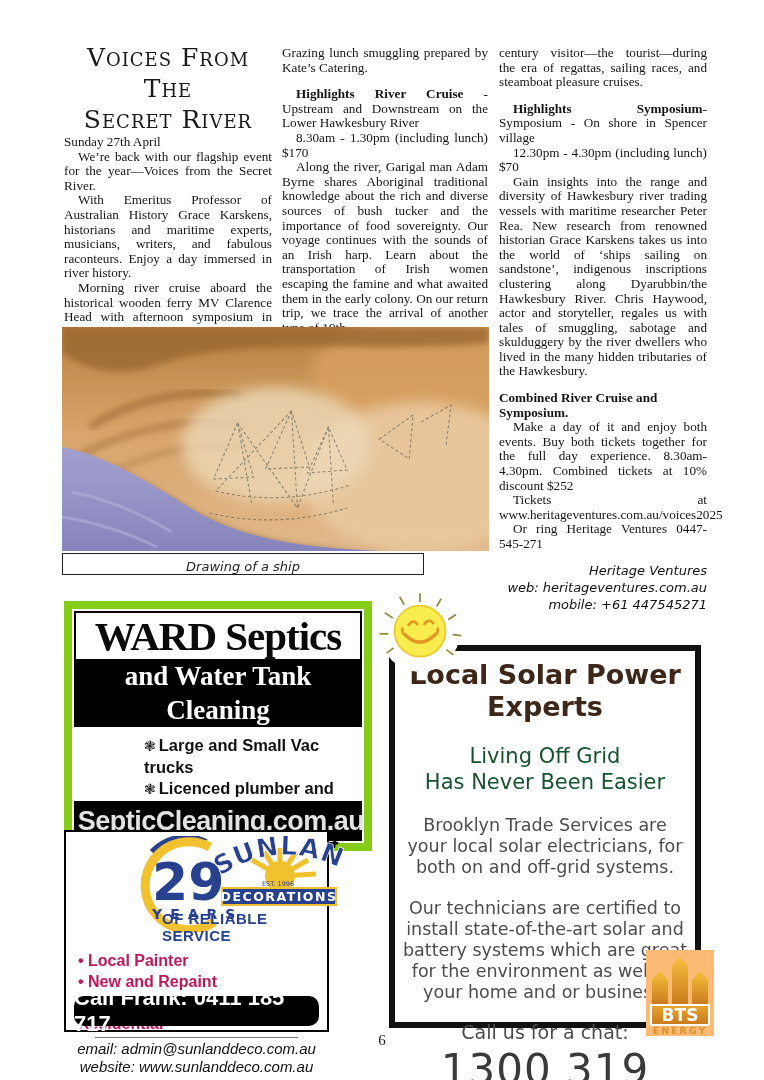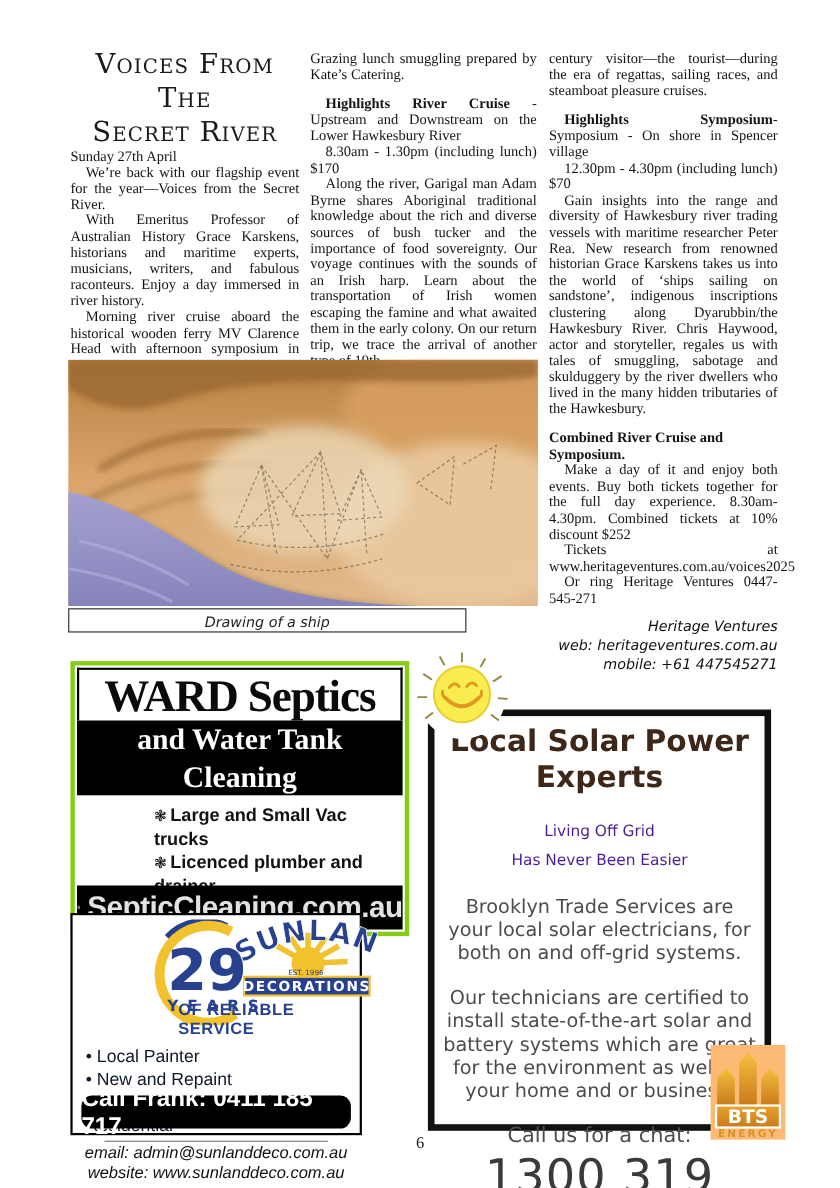--- a/index.html
+++ b/index.html
@@ -24,21 +24,21 @@
 
   
   .photo { position: absolute; left: 62px; top: 327px; width: 427px; height: 224px; }
   .photo svg { display: block; width: 100%; height: 100%; }
   .caption-box { position: absolute; left: 62px; top: 553px; width: 362px; height: 22px;
     border: 1.5px solid #222; display: flex; align-items: flex-end; justify-content: center;
     font-family: "DejaVu Sans", sans-serif; font-style: italic; font-size: 13px; color: #222; }
 
   
   .ward { position: absolute; left: 64px; top: 601px; width: 308px; height: 250px;
-    border: 4px solid #84cc16; background: #fff; }
+    border: 8px solid #84cc16; background: #fff; }
   .ward-title-box { border: 2px solid #000; border-bottom: none; margin: 2px 2px 0 2px; text-align: center; }
   .ward-title { font-family: "Liberation Serif", serif; font-weight: bold; font-size: 41px;
     line-height: 46px; color: #0a0a0a; letter-spacing: -1px; }
   .ward-band { margin: 0 2px; background: #000; color: #fff; text-align: center;
     font-family: "Liberation Serif", serif; font-weight: bold; font-size: 27px; line-height: 34px; }
   .ward-bullets { padding: 8px 0 2px 72px; font-family: "Liberation Sans", sans-serif;
     font-size: 16.5px; line-height: 21px; font-weight: 600; color: #111; }
   .ward-bullets .fl { font-family: "DejaVu Sans", sans-serif; font-size: 14px; margin-right: 3px; }
   .ward-call { text-align: center; font-family: "Liberation Sans", sans-serif; font-style: italic;
     font-weight: bold; font-size: 24px; color: #0a0a0a; margin-top: 3px; }
@@ -47,34 +47,34 @@
   .ward-footer .site { color: #e2e2e2; font-family: "Liberation Sans", sans-serif;
     font-weight: bold; font-size: 27px; letter-spacing: -0.5px; }
 
   
   .sunland { position: absolute; left: 64px; top: 830px; width: 265px; height: 202px;
     border: 2px solid #000; background: #fff; }
   .sunland-logo { position: relative; height: 96px; }
   .sunland-tagline { position: absolute; left: 96px; top: 78px; font-family: "Liberation Sans", sans-serif;
     font-weight: bold; font-size: 15px; color: #27418f; letter-spacing: 0.5px; }
   .sunland-bullets { padding: 22px 0 0 12px; font-family: "Liberation Sans", sans-serif;
-    font-size: 16px; line-height: 21px; color: #0f172a; }
+    font-size: 16px; line-height: 21px; color: #be185d; font-weight: bold; }
   .sunland-divider { width: 78%; margin: 3px auto 2px auto; border-top: 1.5px solid #777; }
   .sunland-contact { text-align: center; font-family: "Liberation Sans", sans-serif; font-style: italic;
     font-size: 15px; line-height: 18px; color: #111; font-weight: 500; }
   .sunland-pill { position: absolute; left: 8px; right: 8px; bottom: 4px; background: #000;
     border-radius: 10px; height: 30px; display: flex; align-items: center; justify-content: center;
     color: #fff; font-family: "Liberation Sans", sans-serif; font-weight: bold; font-size: 22px; }
 
   
   .solar { position: absolute; left: 389px; top: 645px; width: 312px; height: 383px;
     border: 6px solid #111; background: #fff; text-align: center;
     font-family: "DejaVu Sans", sans-serif; padding-top: 8px; }
   .solar-heading { color: #3c2718; font-weight: bold; font-size: 27px; line-height: 32px; }
-  .solar-sub { margin-top: 20px; color: #4c1d95; font-size: 14px; line-height: 26px; }
+  .solar-sub { margin-top: 20px; color: #14532d; font-size: 21px; line-height: 26px; }
   .solar-para { margin-top: 20px; color: #4c4c4c; font-size: 17.5px; line-height: 21px; padding: 0 6px; }
   .solar-cta { margin-top: 18px; color: #4c4c4c; font-size: 19px; }
   .solar-phone { margin-top: 2px; color: #3a3a3a; font-size: 42px; letter-spacing: 1px; font-weight: 500; }
   .sun-wrap { position: absolute; left: 376px; top: 588px; width: 88px; height: 88px; }
   .sun-wrap::before { content: ""; position: absolute; left: 4px; top: 4px; width: 80px; height: 80px;
     border-radius: 50%; background: #fff; }
   .sun-wrap svg { position: relative; display: block; width: 88px; height: 88px; }
   .bts-wrap { position: absolute; left: 646px; top: 950px; width: 68px; height: 86px; background: #fdba74; }
   .bts-wrap svg { display: block; width: 68px; height: 86px; }
 

